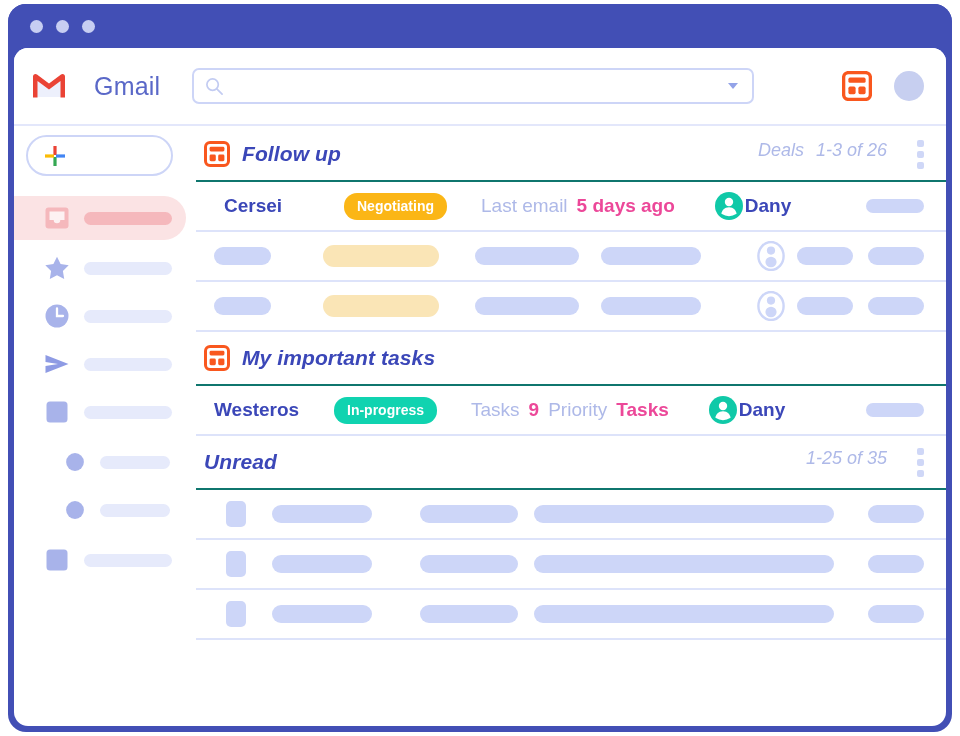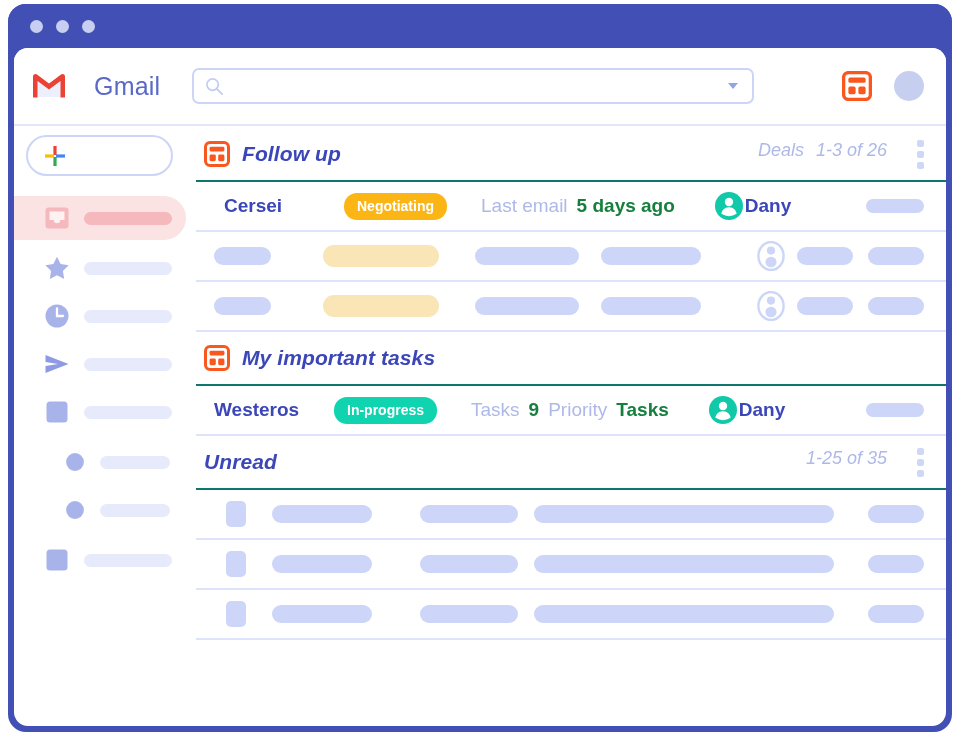--- a/index.html
+++ b/index.html
@@ -154,21 +154,21 @@
   }
 
   .data-row {
     display: flex; align-items: center;
     height: 50px;
     padding: 0 22px 0 8px;
     border-bottom: 2px solid #DDE3FA;
   }
   .cell-strong { font-size: 19px; color: #3B47B8; font-weight: bold; }
   .cell-label { font-size: 19px; color: #AEB9E8; }
-  .cell-value { font-size: 19px; color: #15803d; font-weight: bold; }
+  .cell-value { font-size: 19px; color: #ec4899; font-weight: bold; }
   .badge {
     font-size: 14px; color: #fff; font-weight: bold;
     border-radius: 13px; padding: 5px 13px 6px;
     white-space: nowrap;
   }
   .badge.amber { background: #FBB616; }
   .badge.teal  { background: #10D3B0; }
   .assignee { display: flex; align-items: center; gap: 2px; }
   .avatar-person { width: 28px; height: 28px; flex: none; }
   .pill {

